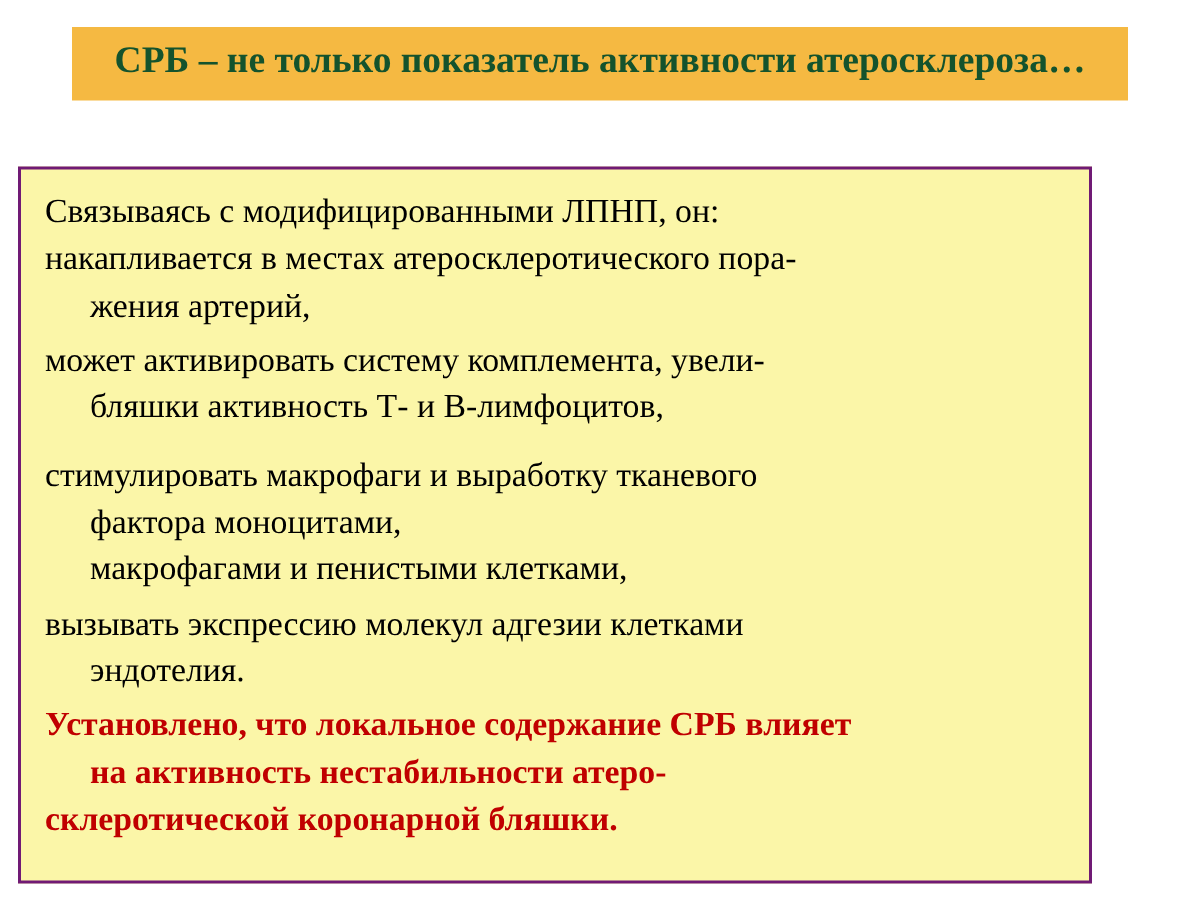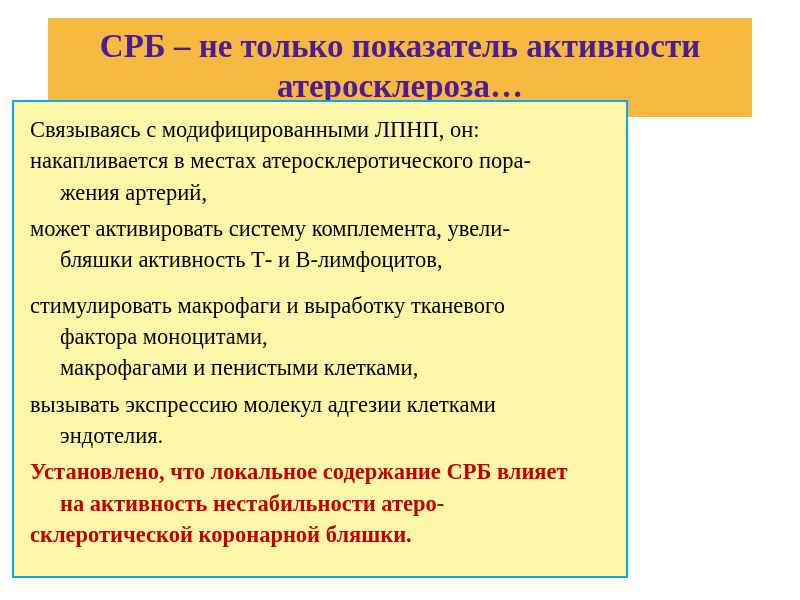--- a/index.html
+++ b/index.html
@@ -25,33 +25,33 @@
     top: 18px;
     width: 704px;
     box-sizing: border-box;
     background: #f5b942;
     padding: 8px 14px 10px 14px;
     text-align: center;
   }
   .title-text {
     font-family: "Liberation Serif", serif;
     font-weight: bold;
-    font-size: 33px;
+    font-size: 25px;
     line-height: 1.22;
-    color: #4c1d95;
+    color: #14532d;
   }
   .body-box {
     position: absolute;
     left: 12px;
-    top: 100px;
-    width: 616px;
+    top: 111px;
+    width: 716px;
     height: 478px;
     box-sizing: border-box;
     background: #fbf6a8;
-    border: 2px solid #0ea5e9;
+    border: 2px solid #701a75;
     padding: 14px 14px 10px 16px;
   }
   .para {
     font-family: "Liberation Serif", serif;
     font-size: 22.5px;
     line-height: 1.26;
     color: #000000;
     text-align: justify;
     margin: 0 0 3px 0;
     text-indent: 0;

